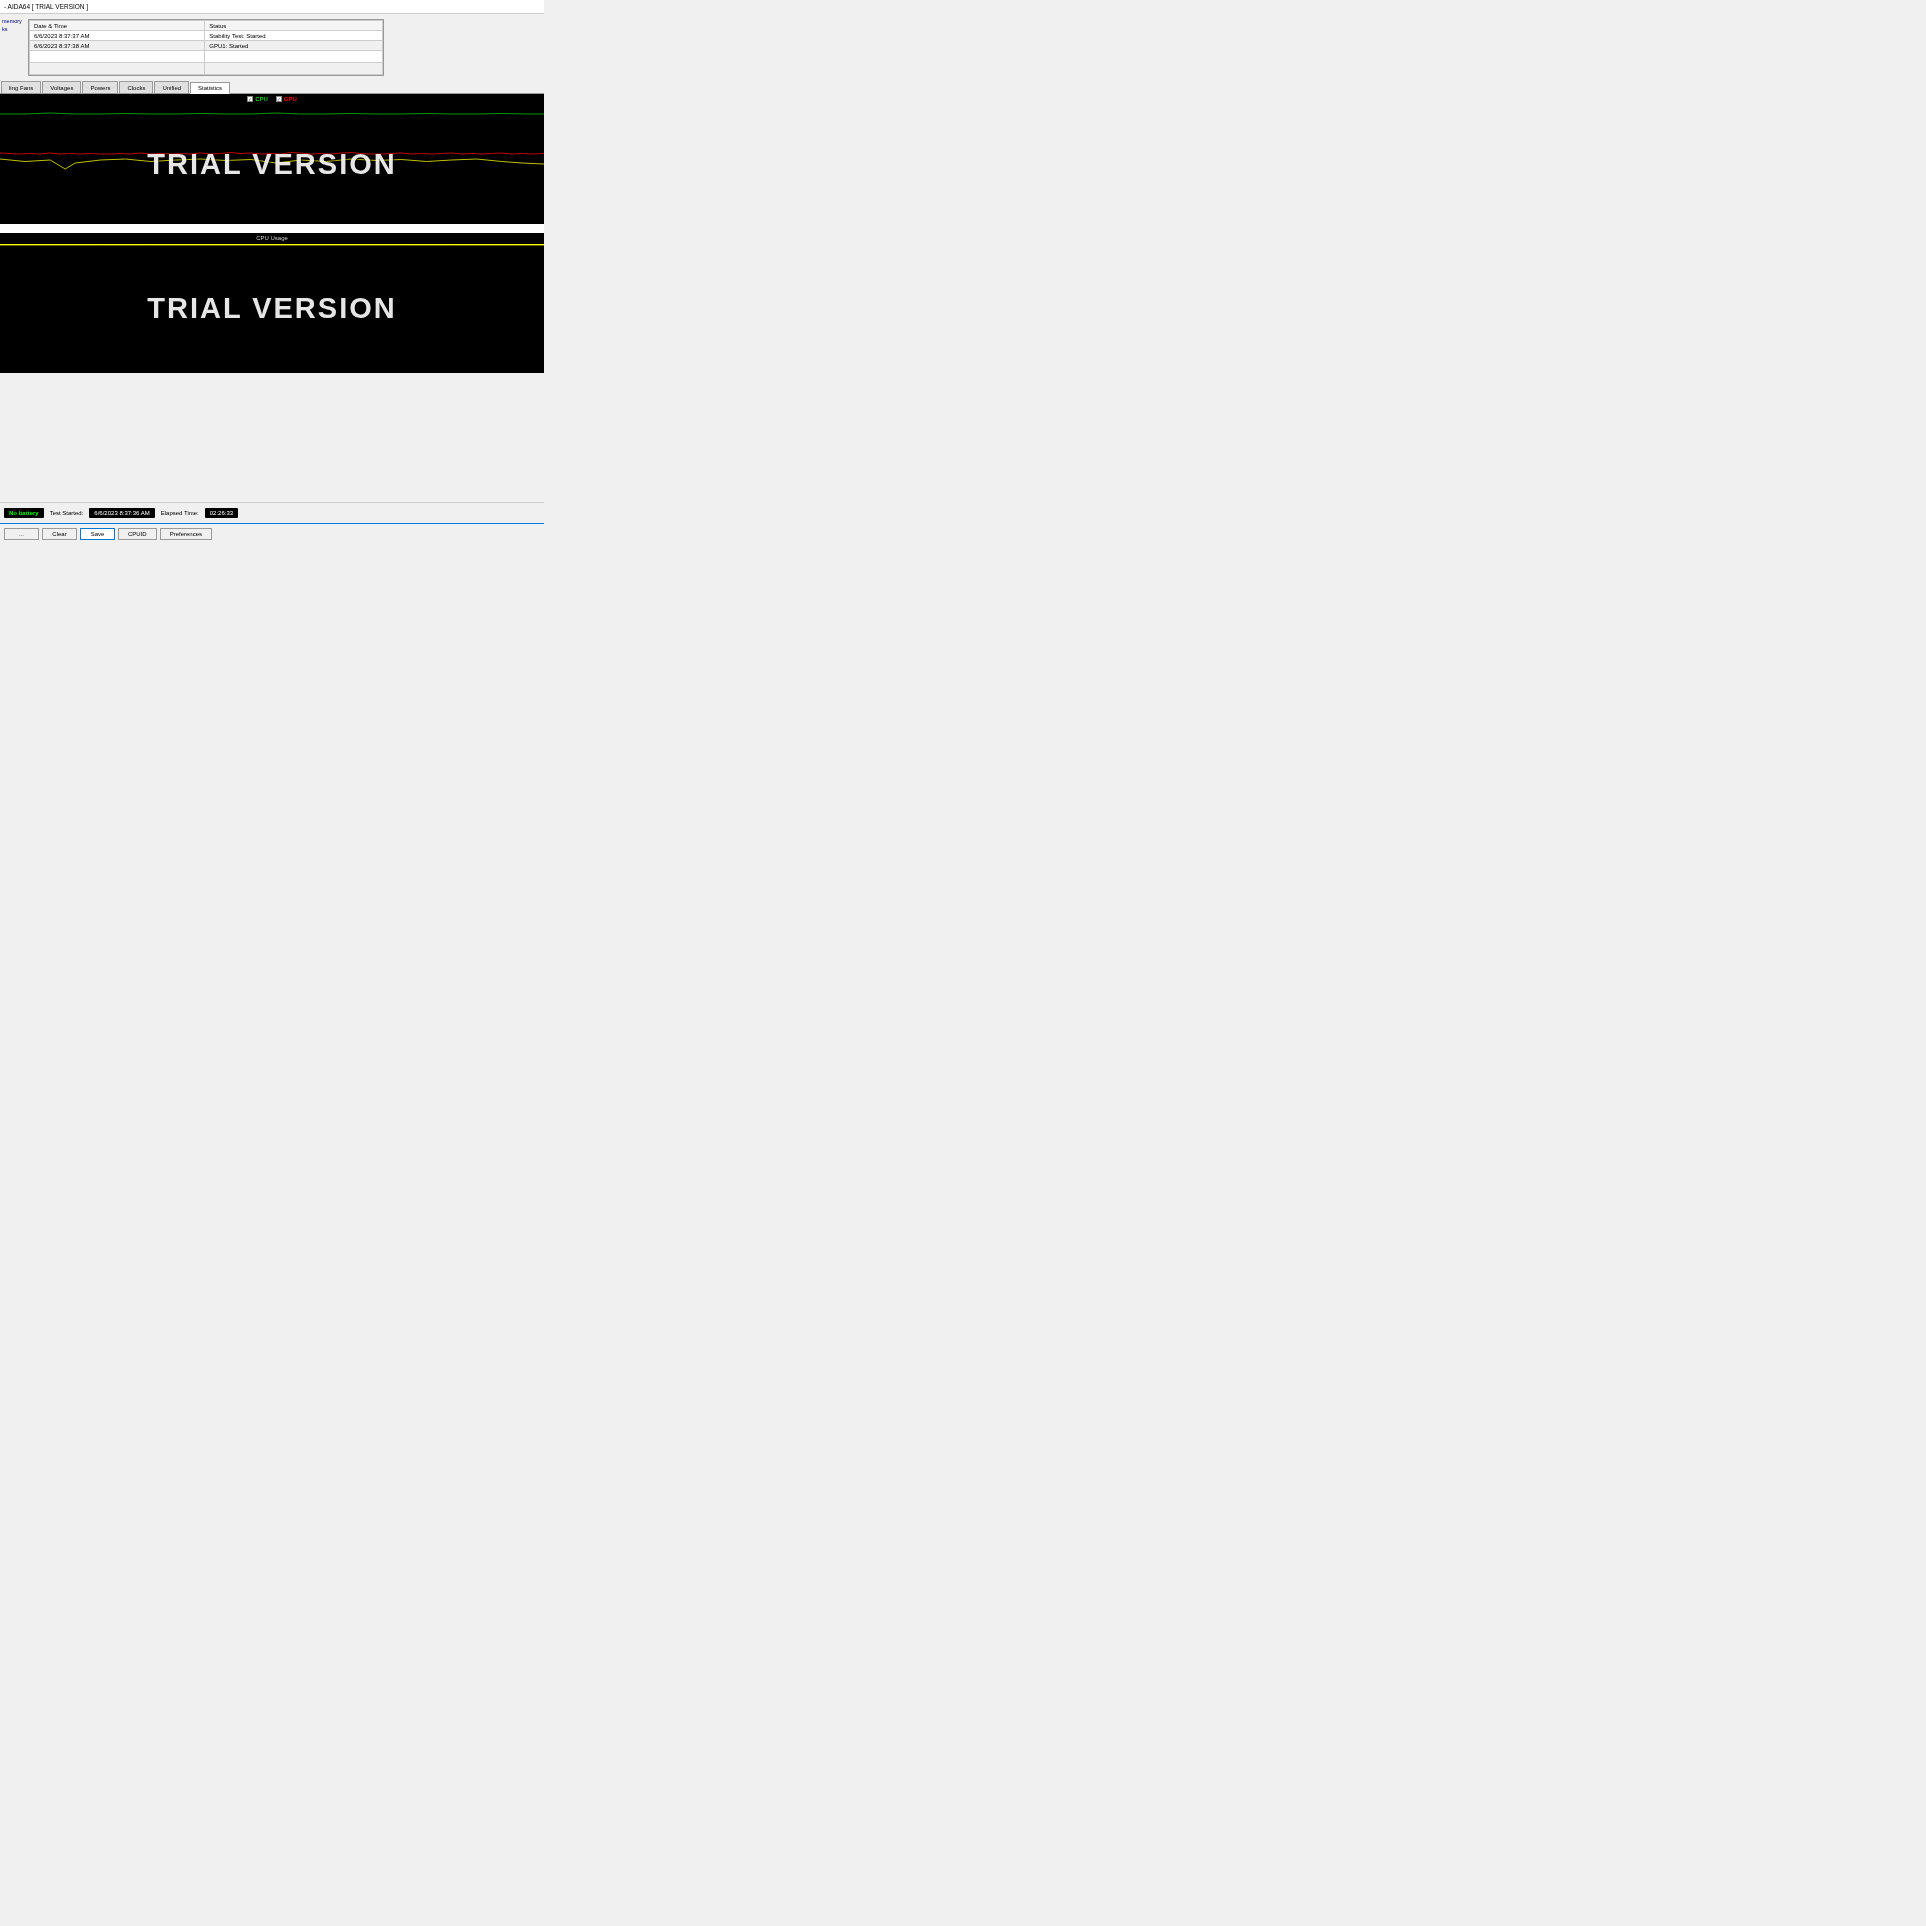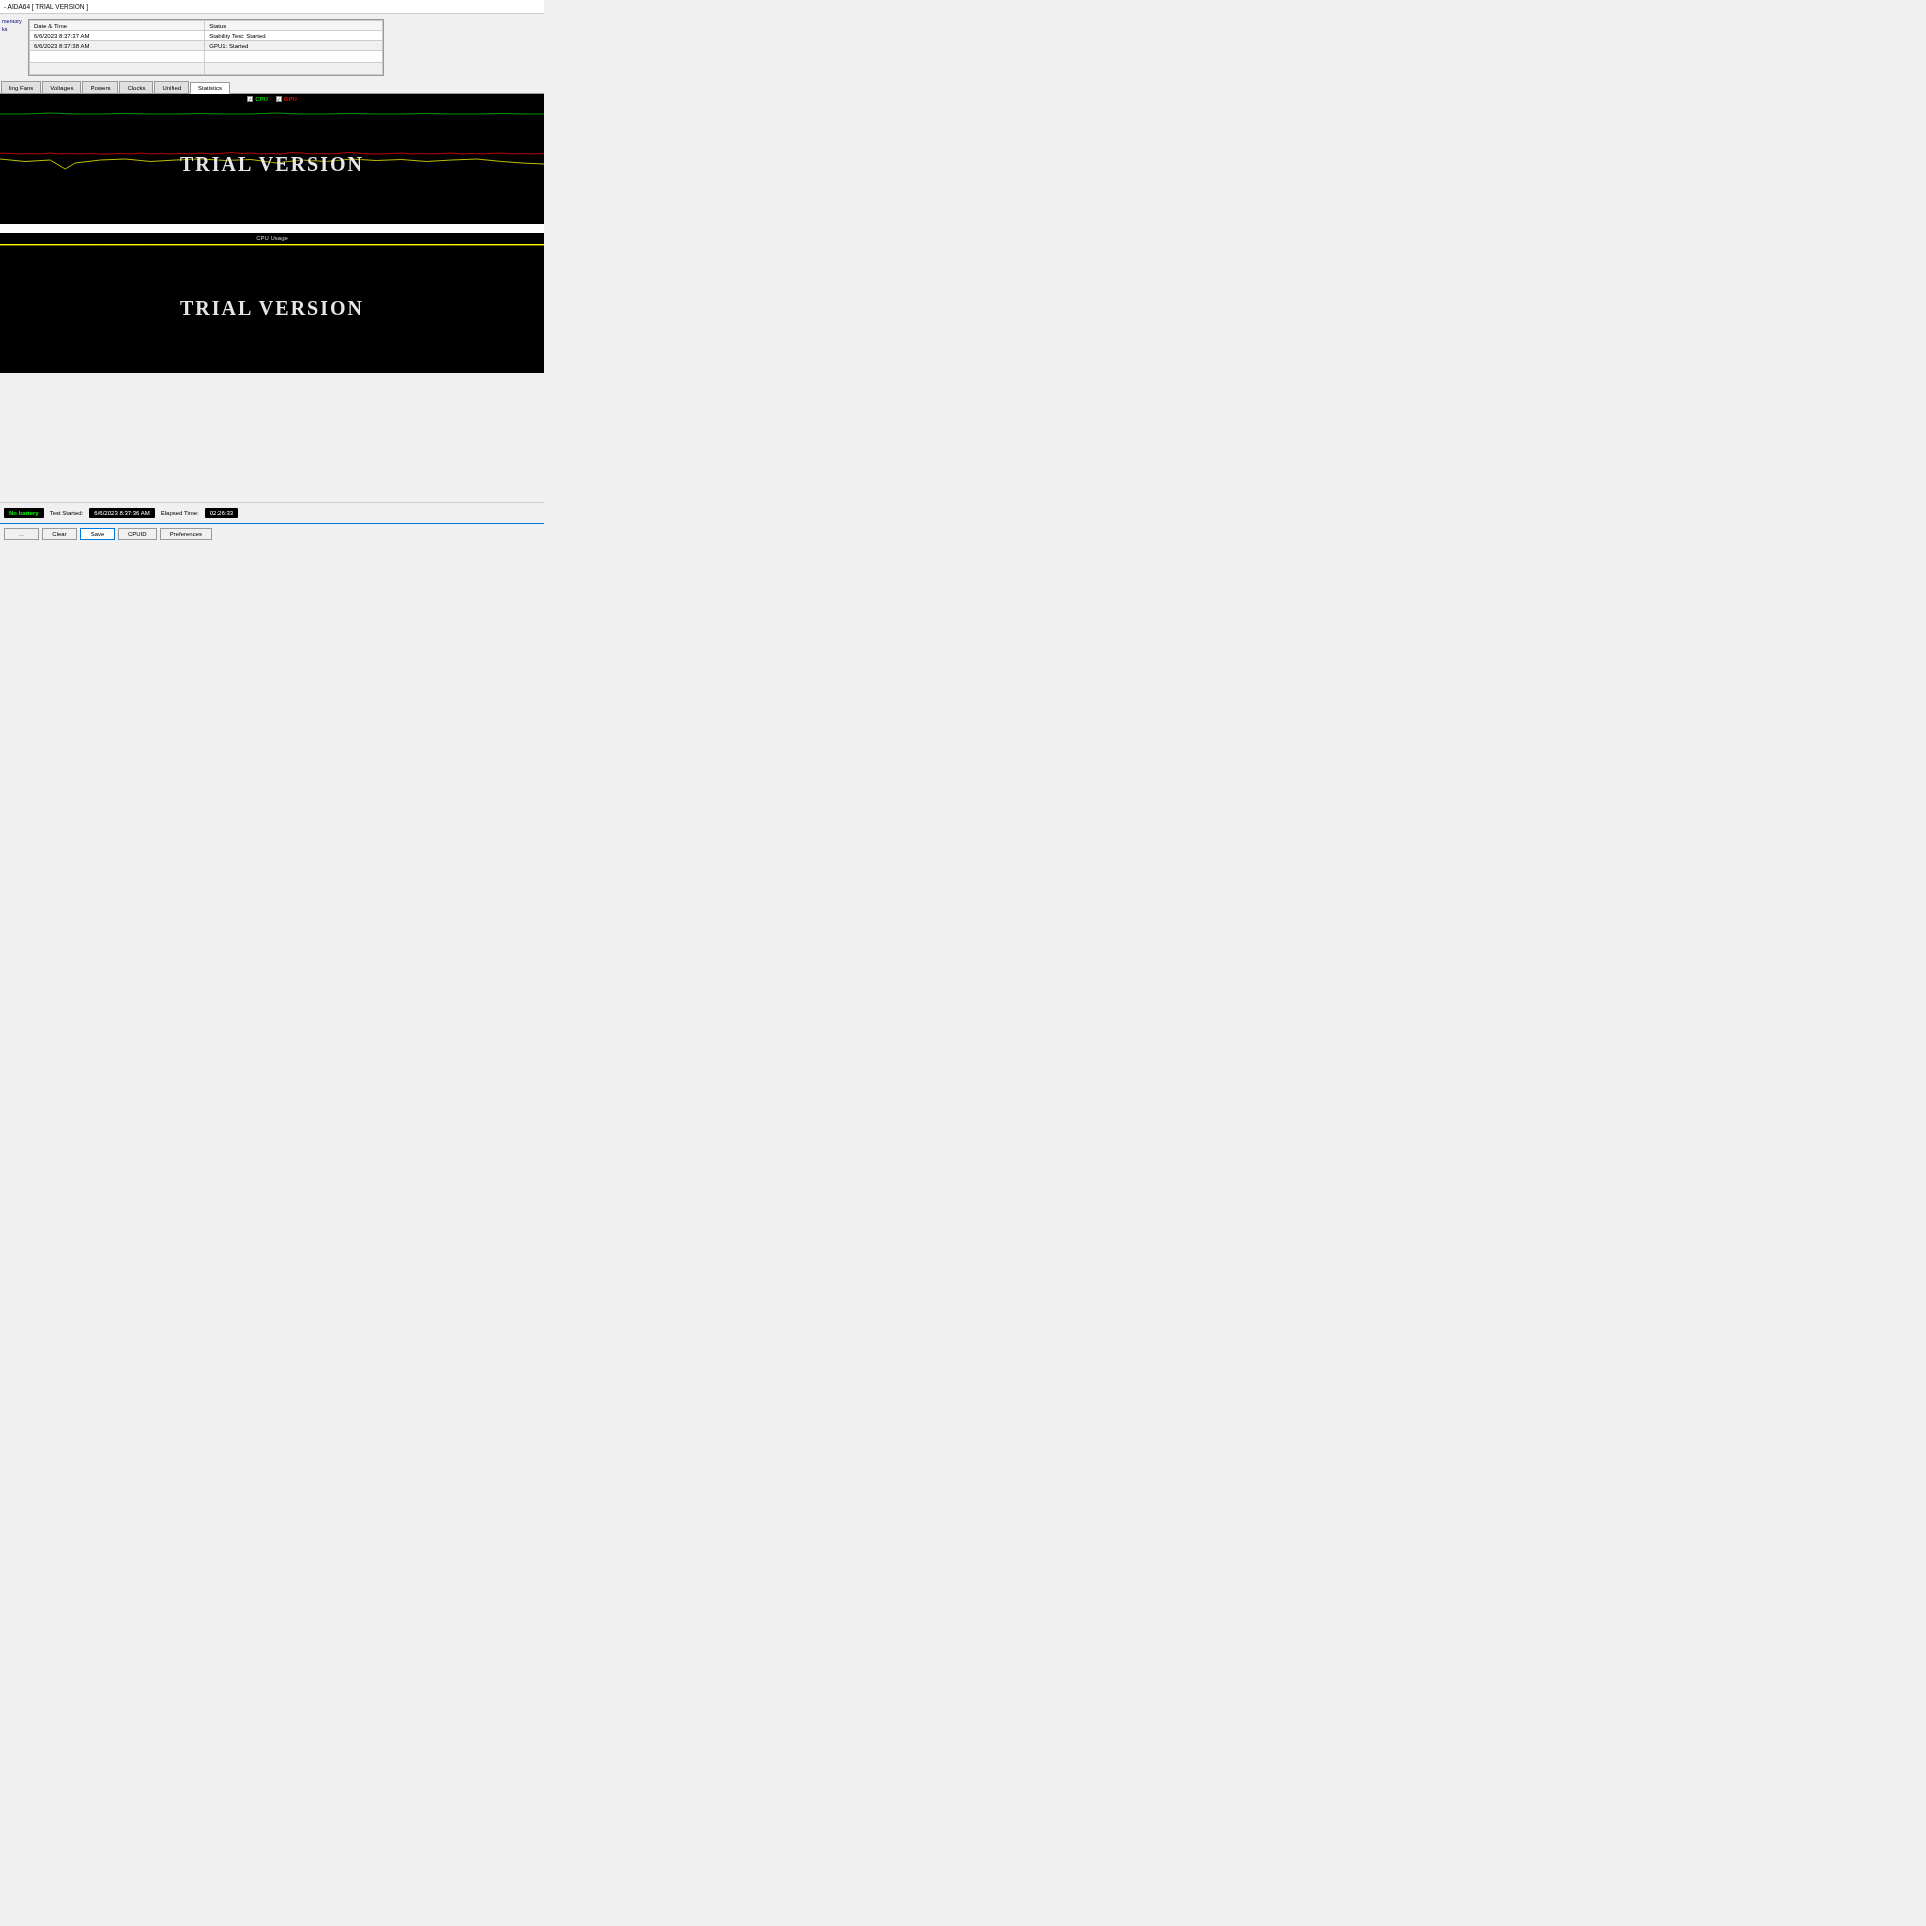--- a/index.html
+++ b/index.html
@@ -142,26 +142,26 @@
         linear-gradient(rgba(0,180,0,0.5) 0.5px, transparent 0.5px),
         linear-gradient(90deg, rgba(0,180,0,0.5) 0.5px, transparent 0.5px);
       background-size: 20px 20px;
     }
 
     .trial-text {
       position: absolute;
       top: 50%;
       left: 50%;
       transform: translate(-50%, -50%);
-      font-size: 20px;
+      font-size: 29px;
       font-weight: 900;
       color: white;
       text-shadow: 1px 1px 2px rgba(0,0,0,0.8);
       letter-spacing: 2px;
-      font-family: Liberation Serif, serif;
+      font-family: Liberation Sans, sans-serif;
       white-space: nowrap;
       pointer-events: none;
       user-select: none;
       opacity: 0.9;
     }
 
     .chart-divider {
       height: 9px;
       background: #fff;
     }

